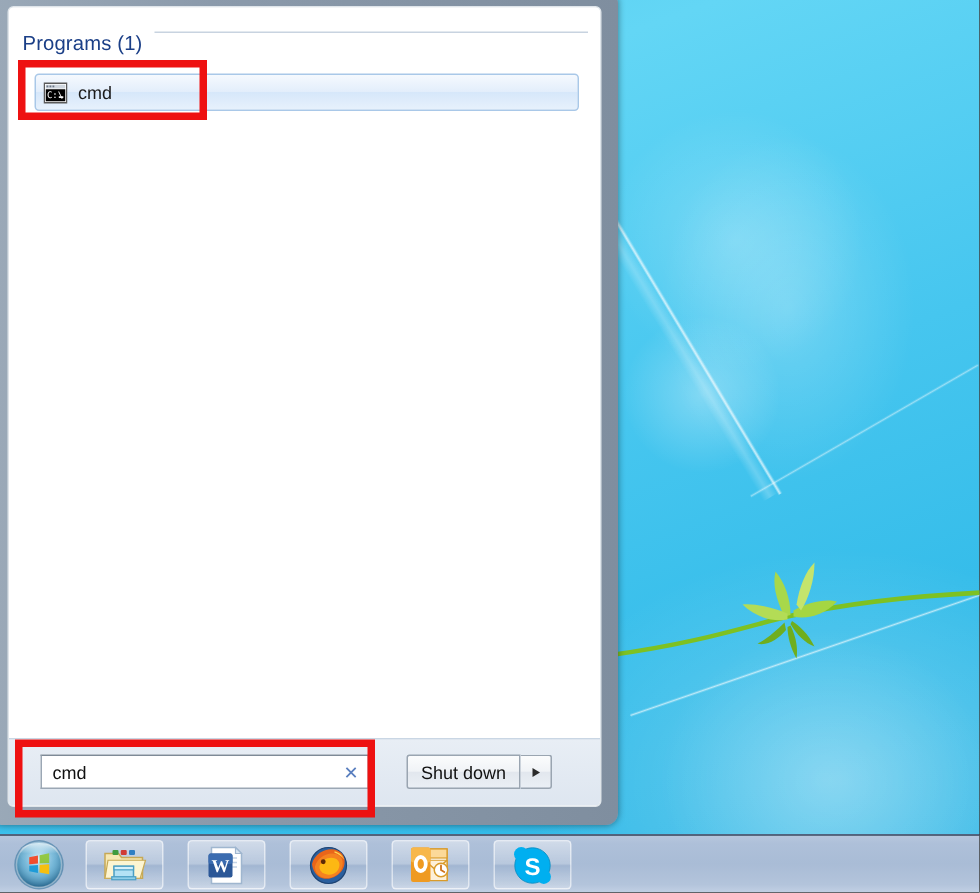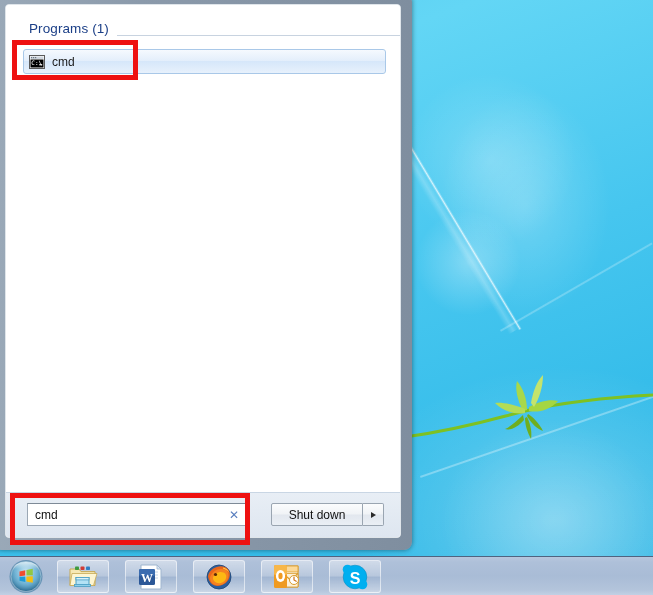--- a/index.html
+++ b/index.html
@@ -110,23 +110,23 @@
   #results-pane {
     position: absolute;
     left: 0; top: 0;
     width: 100%;
     height: 489px;
     background: #ffffff;
     box-sizing: border-box;
   }
   .group-header {
     position: absolute;
-    left: 23px; top: 16px;
-    display: flex;
-    align-items: flex-end;
+    left: 9px; top: 16px;
+    display: flex;
+    align-items: flex-start;
     width: 377px;
   }
   .group-header-label {
     font-size: 13.5px;
     color: #1b3f87;
     white-space: nowrap;
     padding-right: 8px;
     letter-spacing: 0.1px;
   }
   .group-header-rule {
@@ -202,21 +202,21 @@
     user-select: none;
   }
 
   #shutdown-group {
     position: absolute;
     left: 265px; top: 10px;
     display: flex;
     height: 23px;
   }
   #shutdown-button {
-    width: 92px;
+    width: 76px;
     height: 23px;
     box-sizing: border-box;
     border: 1px solid #9aa5b1;
     border-radius: 2px 0 0 2px;
     background: linear-gradient(to bottom, #fbfcfd 0%, #f0f3f6 48%, #e2e7ee 52%, #eaeff5 100%);
     font-size: 12px;
     color: #111;
     font-family: "Liberation Sans", sans-serif;
     display: flex;
     align-items: center;

